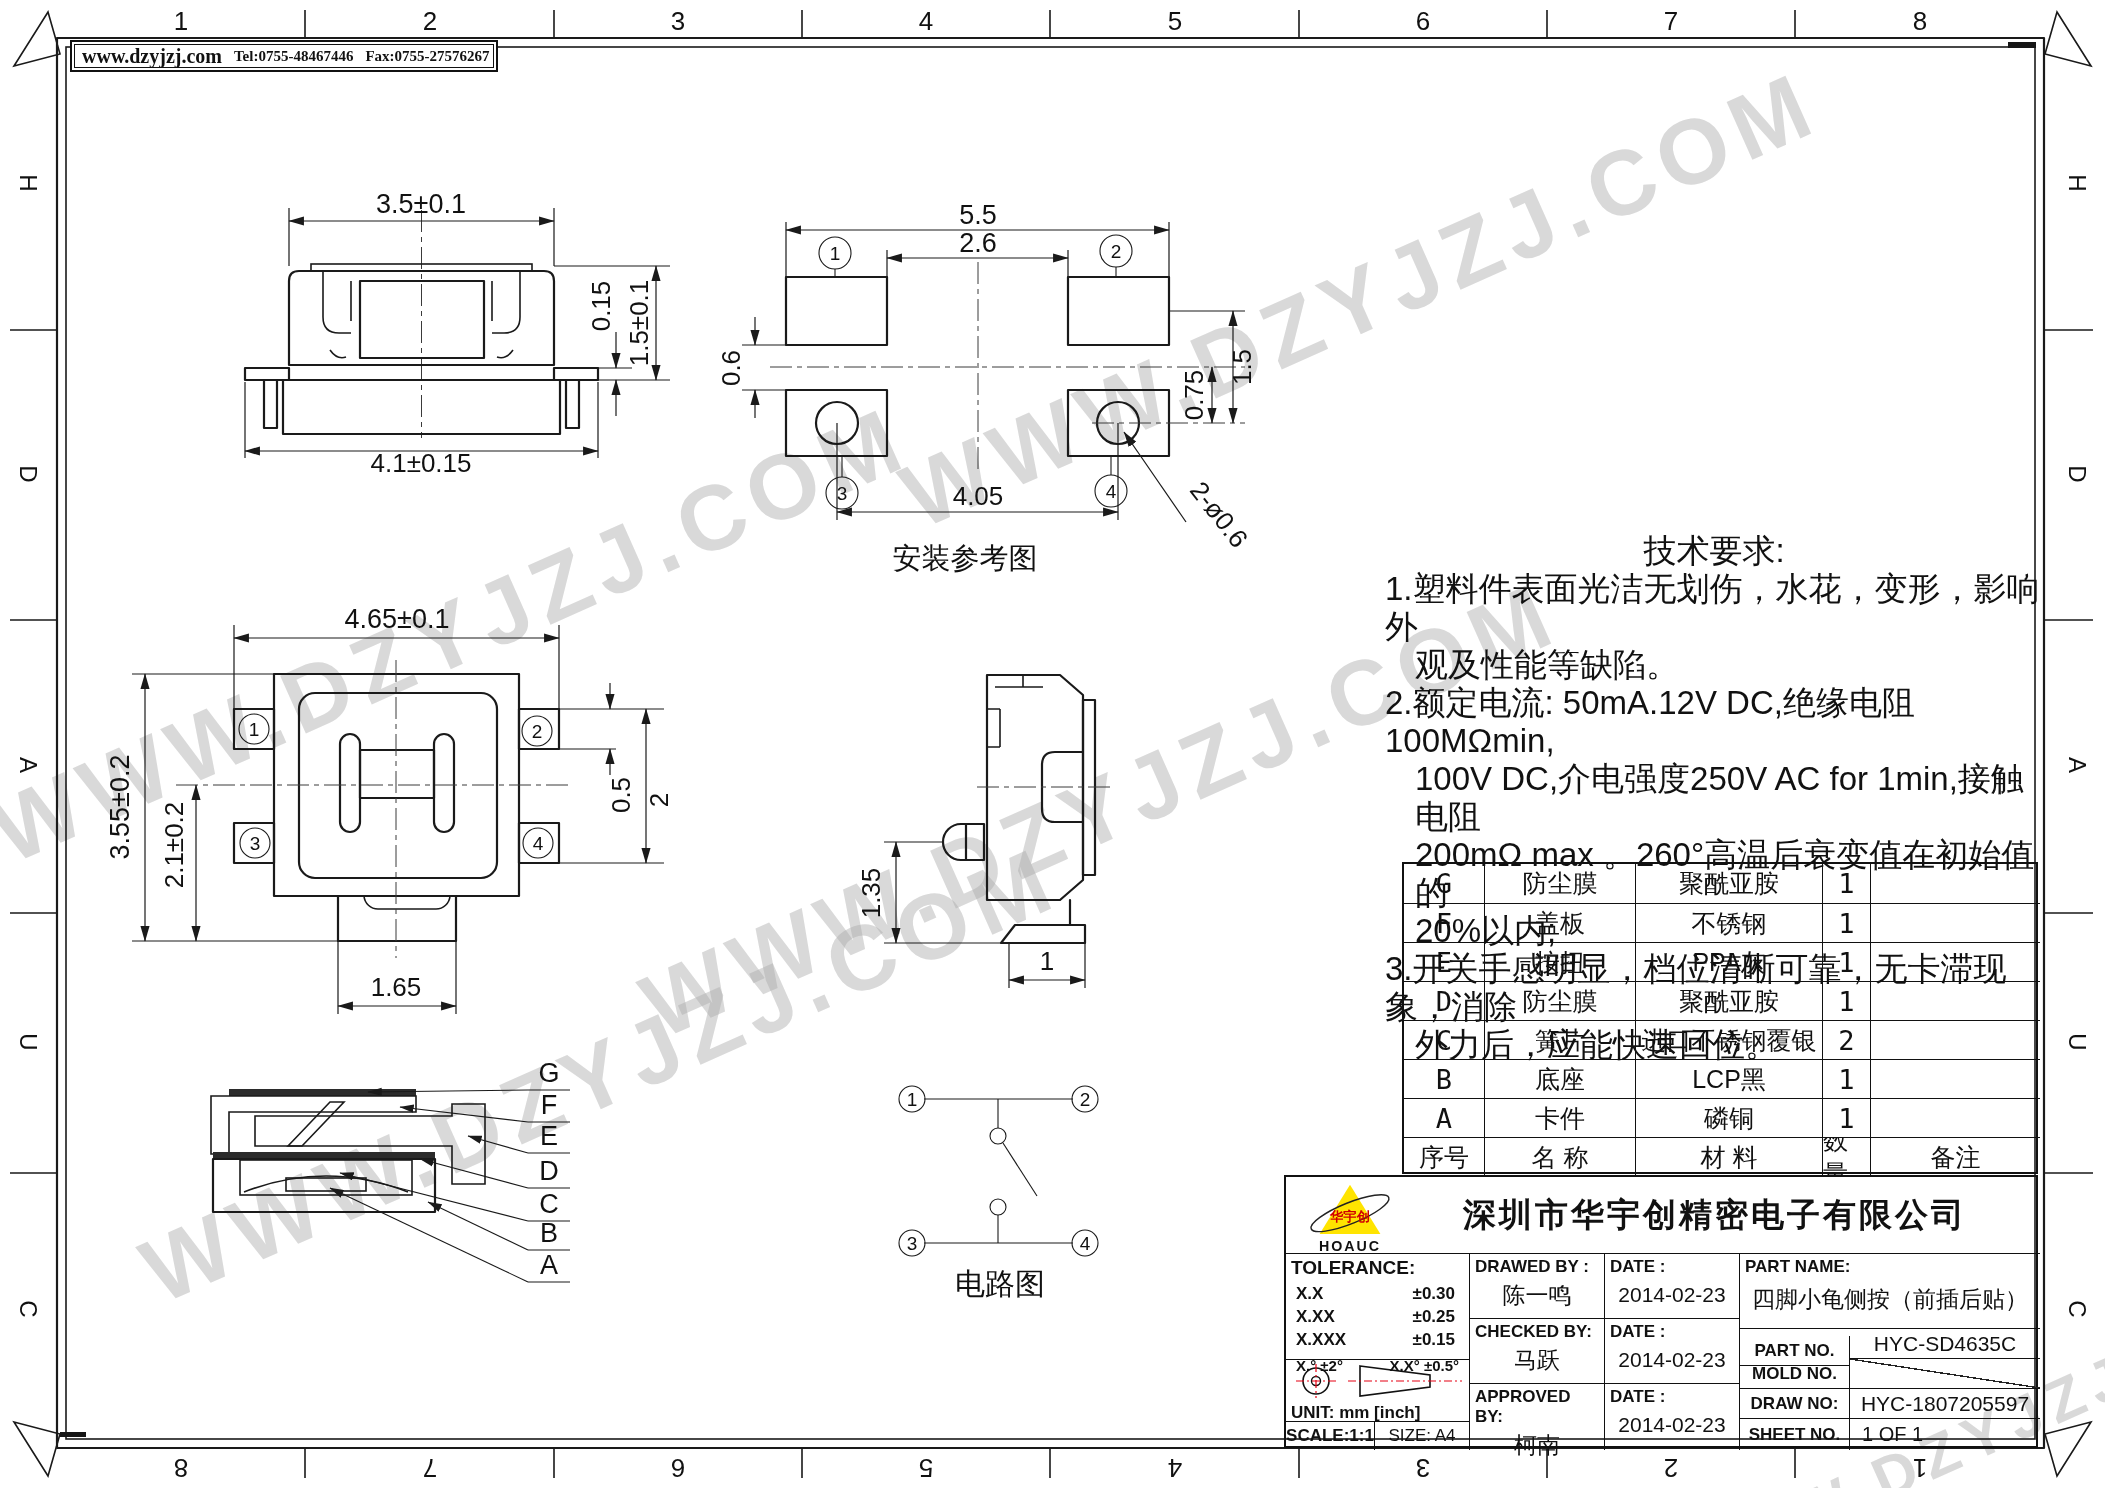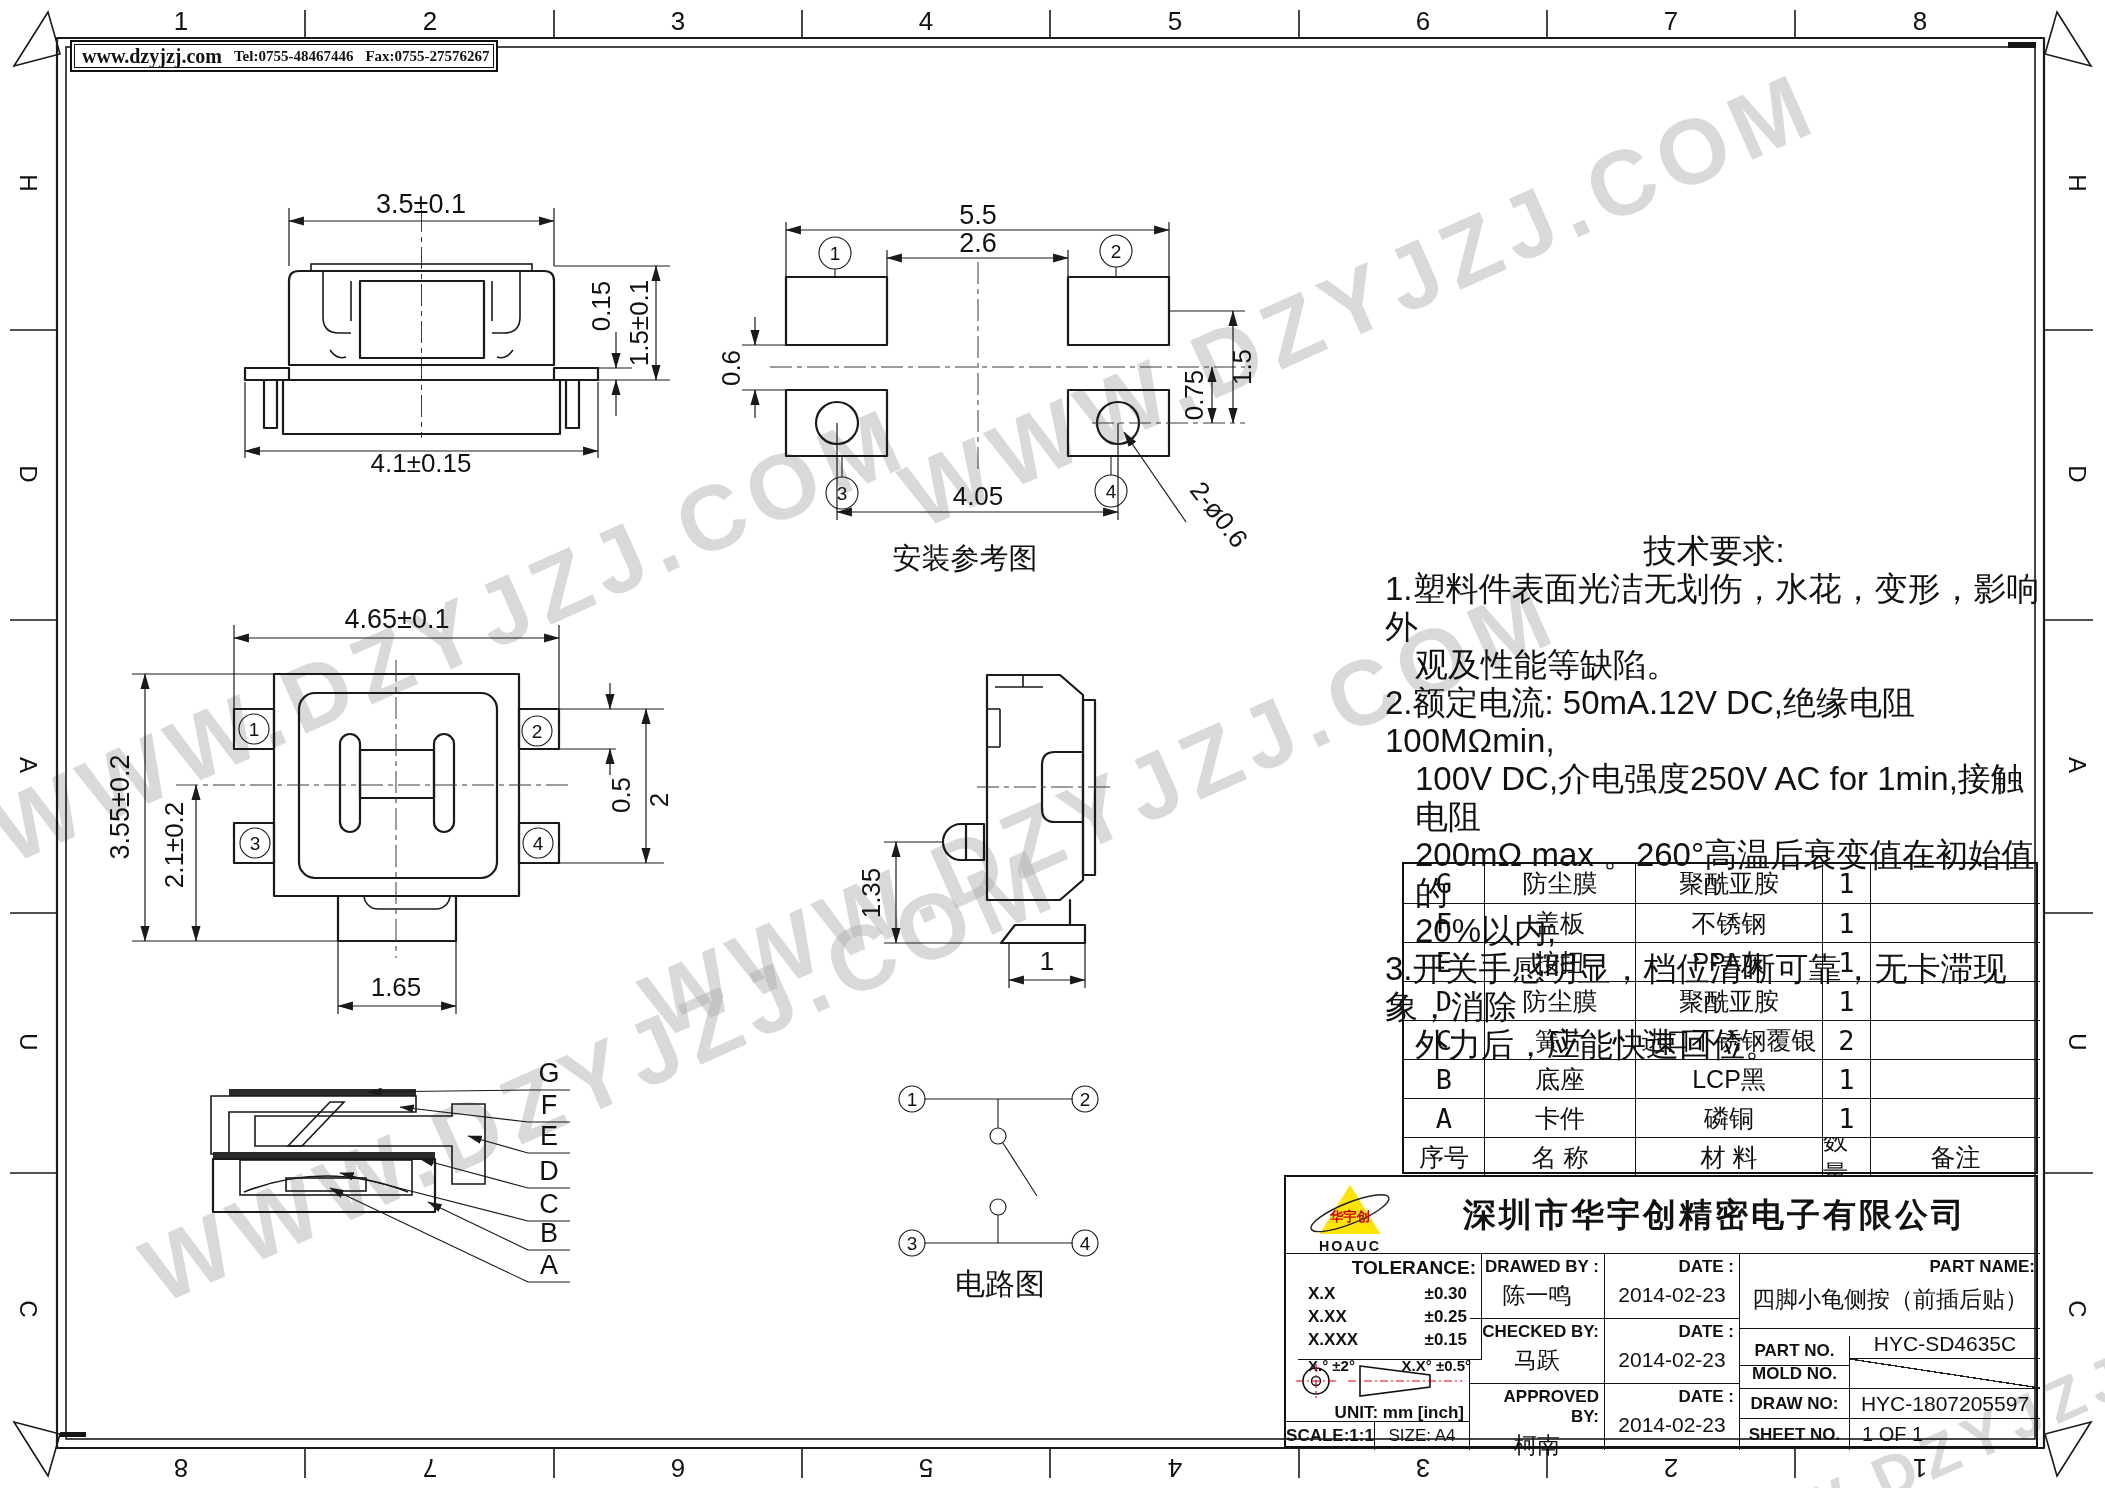--- a/index.html
+++ b/index.html
@@ -37,29 +37,29 @@
   
   .ptable{left:1402px;top:862px;width:636px;height:312px;display:grid;z-index:3;position:absolute;
           grid-template-columns:80px 151px 187px 48px 170px;grid-auto-rows:39px;
           border:2.4px solid #111;box-sizing:border-box;font-size:25px;}
   .ptable>div{border-left:1.6px solid #111;border-top:1.6px solid #111;
               display:flex;align-items:center;justify-content:center;overflow:hidden;}
   .ptable>div:nth-child(-n+5){border-top:none;}
   .ptable>div:nth-child(5n+1){border-left:none;}
   .ptable .lt{font-size:27px;font-family:"DejaVu Sans Mono",monospace;}
   
-  .tblock{left:1284px;top:1175px;width:754px;height:273px;border:2.4px solid #111;box-sizing:border-box;background:transparent;text-align:right;}
+  .tblock{left:1284px;top:1175px;width:754px;height:273px;border:2.4px solid #111;box-sizing:border-box;background:transparent;}
   .tblock .cell{position:absolute;box-sizing:border-box;}
   .bB{border-bottom:1.6px solid #111;} .bR{border-right:1.6px solid #111;}
   .lbl{font-size:17px;font-weight:700;padding:3px 5px;display:block;}
   .cval{display:flex;align-items:center;justify-content:center;}
   .serif{font-family:Liberation Sans, sans-serif;}
   .company{font-family:"Liberation Serif",serif;font-size:33px;font-weight:600;letter-spacing:3px;
            display:flex;align-items:center;justify-content:center;padding-left:104px;height:100%;}
-  .tol{font-weight:700;margin-left:12px;}
+  .tol{font-weight:700;}
   .tol .trow{display:flex;justify-content:space-between;padding:0 14px 0 10px;font-size:17px;line-height:23px;}
   .tol .arow{display:flex;justify-content:space-between;padding:6px 10px 0 10px;font-size:15px;}
   .diag{background:linear-gradient(to top right,transparent 48.8%,#222 48.8%,#222 51.2%,transparent 51.2%);}
 </style>
 </head>
 <body>
 
 <div class="sheet">
 
   <div class="wm" style="left:1360px;top:300px">WWW.DZYJZJ.COM</div>

